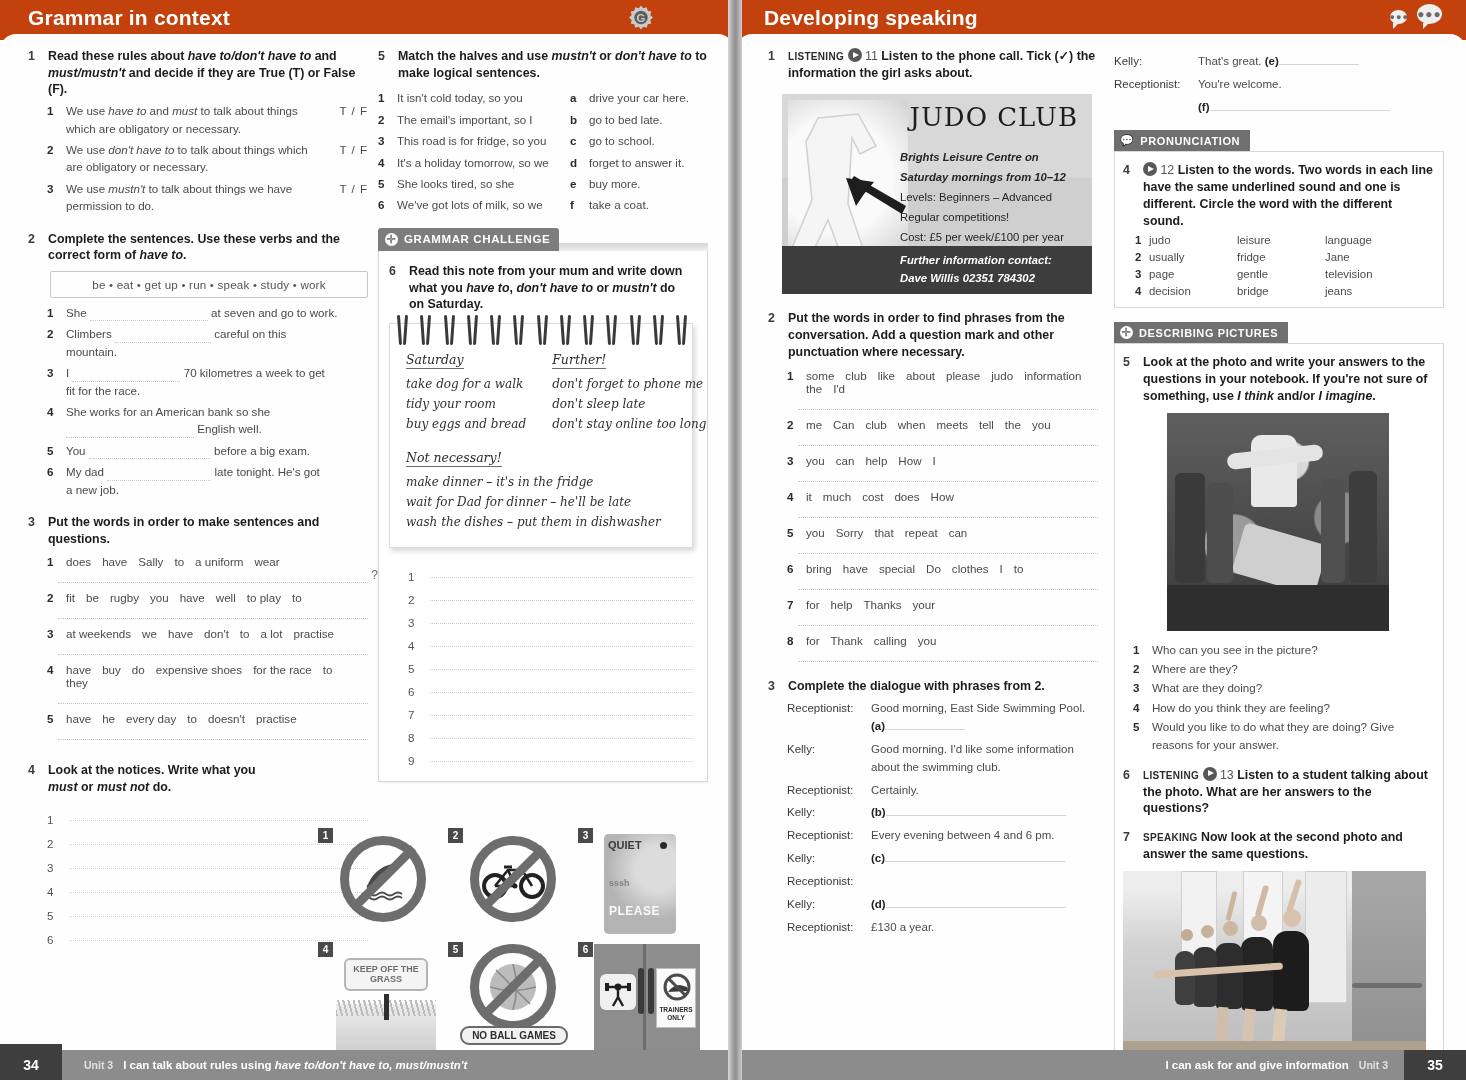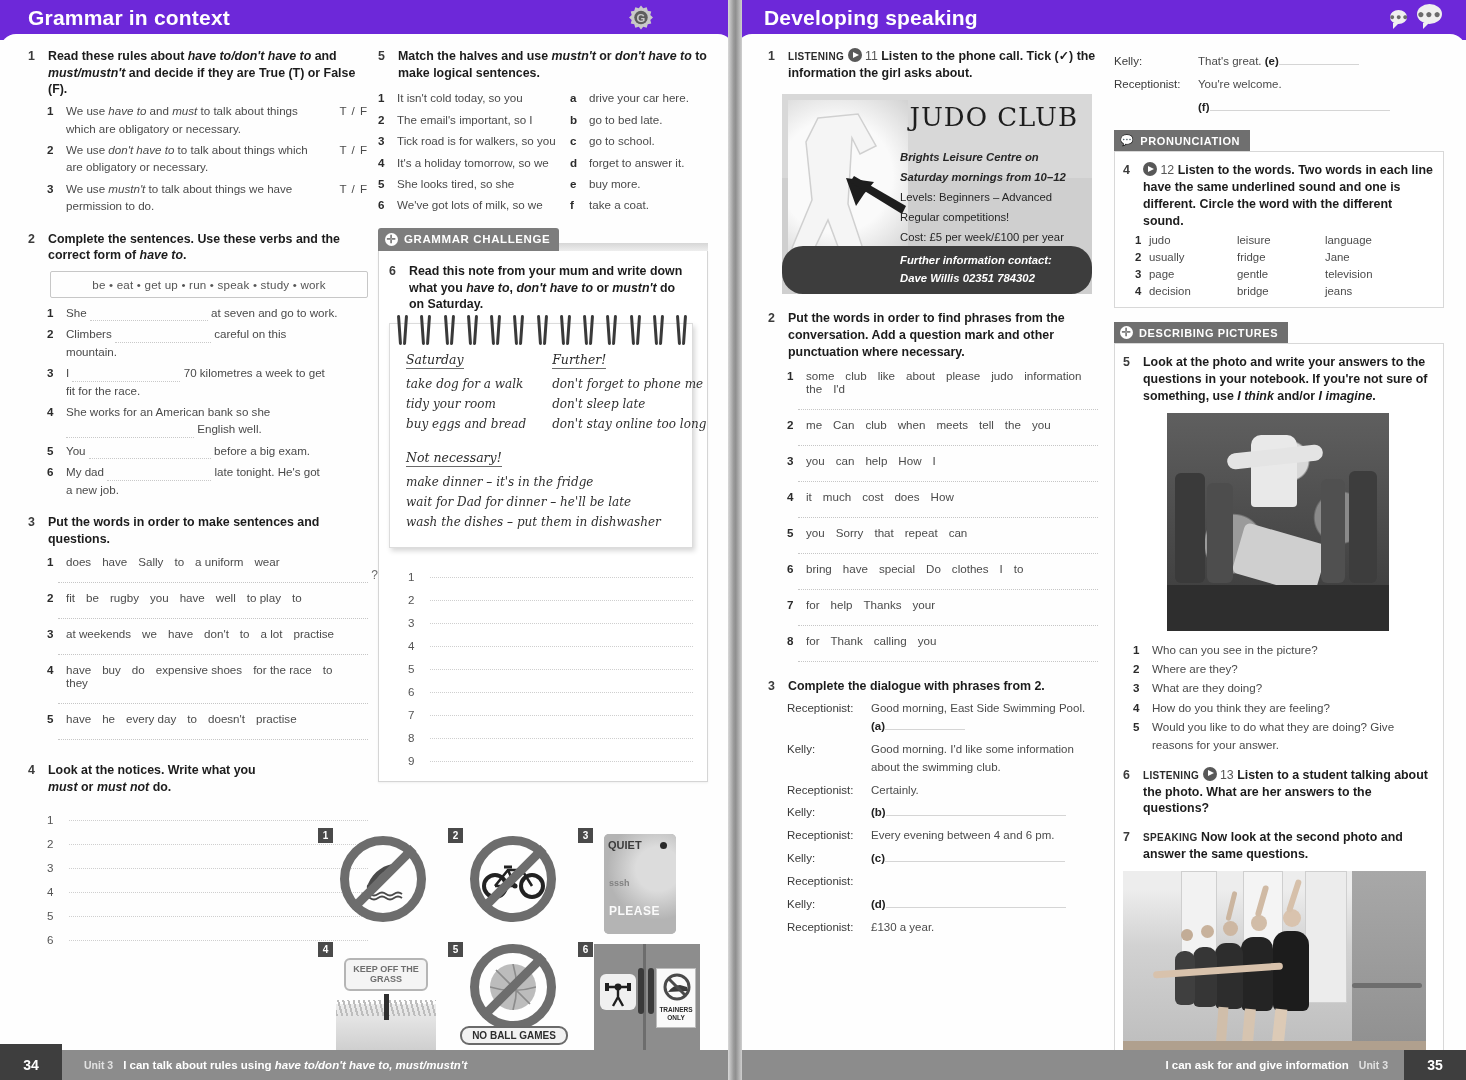--- a/index.html
+++ b/index.html
@@ -20,21 +20,21 @@
     position: absolute; left: 728px; top: 0; width: 14px; height: 1080px;
     background: linear-gradient(to right, #d9d9d9 0%, #9a9a9a 40%, #8f8f8f 55%, #cfcfcf 100%);
     z-index: 5;
   }
   .page-left  { position: absolute; left: 0;   top: 0; width: 734px; height: 1080px; background:#fefefe; }
   .page-right { position: absolute; left: 736px; top: 0; width: 730px; height: 1080px; background:#fefefe; }
 
   
   .banner {
     position: absolute; top: 0; height: 40px; width: 100%;
-    background: #6d28d9;
+    background: #c2410c;
     color: #fff;
   }
   .banner .btitle {
     position: absolute; left: 28px; top: 6px;
     font-size: 21px; font-weight: bold; letter-spacing: .2px;
   }
   .banner-curve {
     position: absolute; top: 34px; left: 0; width: 100%; height: 16px;
     background: #fefefe;
     border-top-left-radius: 16px; border-top-right-radius: 16px;
@@ -374,21 +374,21 @@
               <div class="sub" style="margin-left: 0px;">
                 <span class="n">1</span>
                 <span>It isn't cold today, so you</span>
               </div>
               <div class="sub" style="margin-left: 0px;">
                 <span class="n">2</span>
                 <span>The email's important, so I</span>
               </div>
               <div class="sub" style="margin-left: 0px;">
                 <span class="n">3</span>
-                <span>Tick road is for walkers, so you</span>
+                <span>This road is for fridge, so you</span>
               </div>
               <div class="sub" style="margin-left: 0px;">
                 <span class="n">4</span>
                 <span>It's a holiday tomorrow, so we</span>
               </div>
               <div class="sub" style="margin-left: 0px;">
                 <span class="n">5</span>
                 <span>She looks tired, so she</span>
               </div>
               <div class="sub" style="margin-left: 0px;">
@@ -653,21 +653,21 @@
             <path d="M68 58 L24 36 L34 24 L6 20 L16 48 L24 36" fill="#1e1e1e"></path>
             <path d="M10 24 L62 56 L66 48 L14 18 Z" fill="#1e1e1e"></path>
           </svg>
           <div style="position:absolute;right:14px;top:8px;font-size:26px;font-weight:normal;color:#1d1d1d;letter-spacing:1px;font-family:'DejaVu Serif',serif;">JUDO CLUB</div>
           <div style="position:absolute;left:118px;top:54px;right:10px;font-size:11.3px;color:#262626;line-height:1.75;">
             <div style="font-weight:bold;font-style:italic;">Brights Leisure Centre on Saturday mornings from 10–12</div>
             <div>Levels: Beginners – Advanced</div>
             <div>Regular competitions!</div>
             <div>Cost: £5 per week/£100 per year</div>
           </div>
-          <div style="position:absolute;left:0;right:0;bottom:0;height:48px;background:#3d3d3d;color:#fff;padding:6px 10px 0 118px;font-size:11.3px;font-style:italic;font-weight:bold;line-height:1.55;border-radius:21px;">
+          <div style="position:absolute;left:0;right:0;bottom:0;height:48px;background:#3d3d3d;color:#fff;padding:6px 10px 0 118px;font-size:11.3px;font-style:italic;font-weight:bold;line-height:1.55;">
             <div>Further information contact:</div>
             <div>Dave Willis 02351 784302</div>
           </div>
         </div>
       </div>
 
       <div class="ex" style="margin-top:16px">
         <div class="ex-head">
           <span class="ex-num">2</span>
           <span>Put the words in order to find phrases from the conversation. Add a question mark and other punctuation where necessary.</span>

